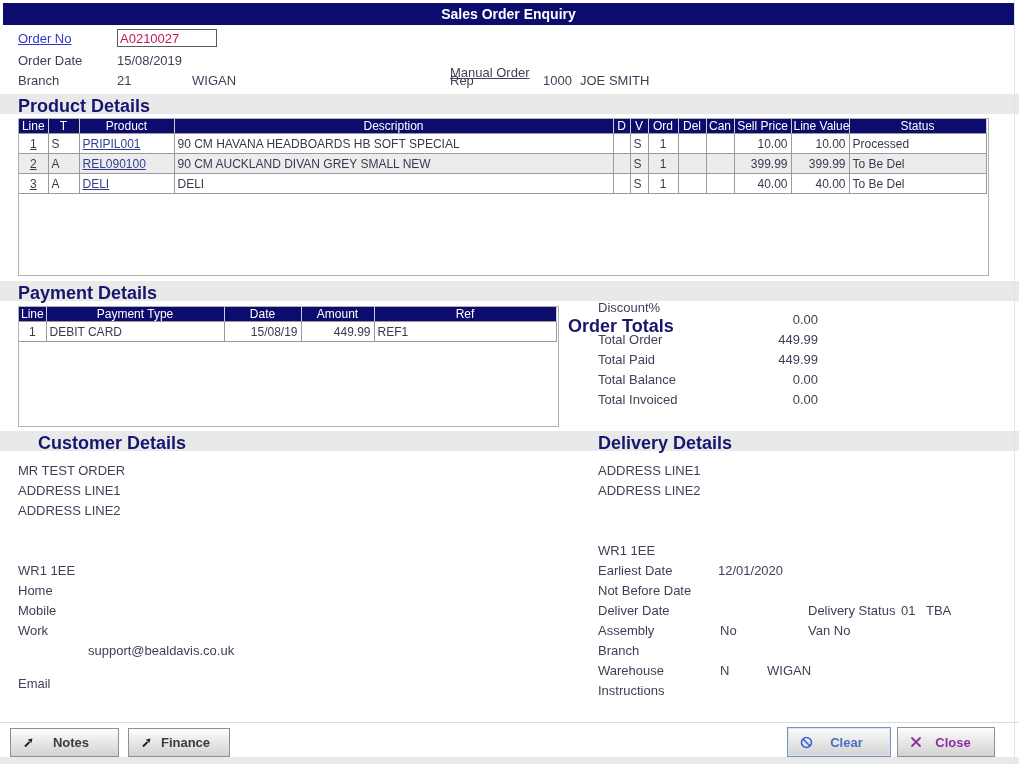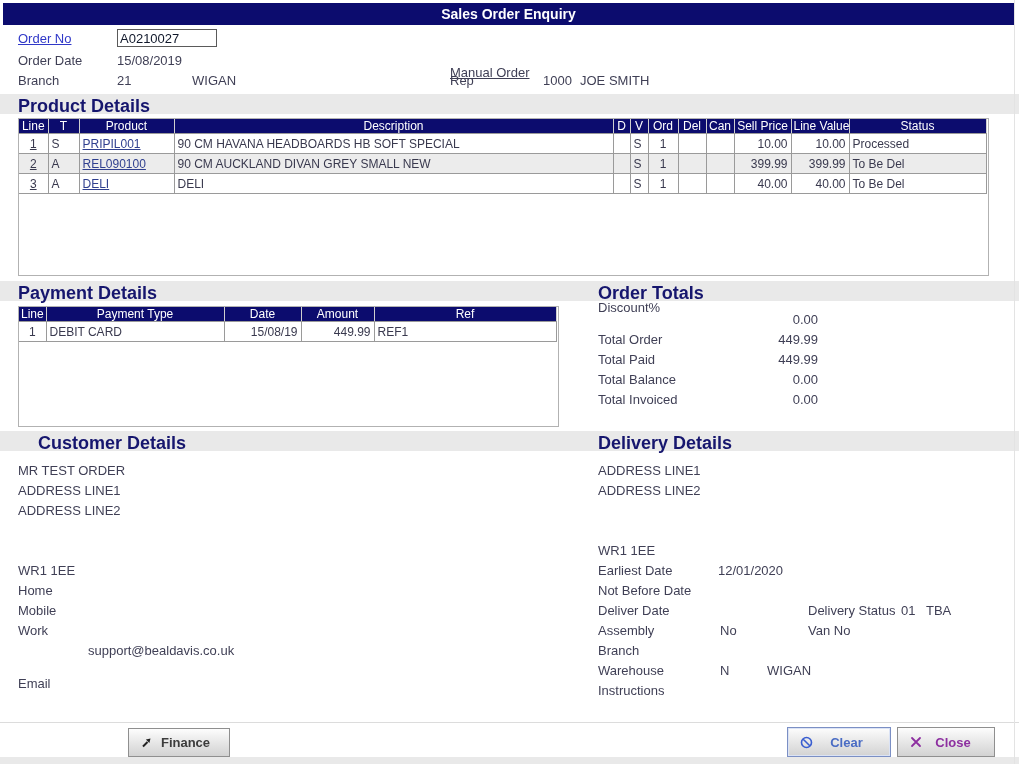--- a/index.html
+++ b/index.html
@@ -4,21 +4,21 @@
 <style>
   html,body{margin:0;padding:0;background:#ffffff;}
   .screen{position:relative;width:1019px;height:764px;background:#ffffff;overflow:hidden;
           font-family:"Liberation Sans",sans-serif;color:#3f3f55;}
   .titlebar{position:absolute;left:3px;top:3px;width:1011px;height:22px;background:#0c0c6e;
             color:#ffffff;font-size:14px;font-weight:bold;display:flex;align-items:center;justify-content:center;}
   .lbl{position:absolute;font-size:13px;color:#3f3f55;white-space:nowrap;line-height:15px;}
   .lnk{text-decoration:underline;cursor:pointer;}
   .order-link{color:#3038c8;}
   .inputbox{position:absolute;left:117px;top:29px;width:94px;height:14px;border:1px solid #5a5a5a;
-            font-family:"Liberation Sans",sans-serif;font-size:13px;color:#0f172a;padding:1px 2px;background:#fff;}
+            font-family:"Liberation Sans",sans-serif;font-size:13px;color:#be185d;padding:1px 2px;background:#fff;}
   .secbar{position:absolute;left:0;width:1019px;height:20px;background:#e9e9e9;}
   .sectitle{position:absolute;top:2px;font-size:18px;font-weight:bold;color:#16166e;white-space:nowrap;}
   .panel{position:absolute;background:#ffffff;border:1px solid #b2b2b2;}
   table.grid{border-collapse:collapse;table-layout:fixed;}
   table.grid th{background:#0c0c6e;color:#ffffff;font-weight:normal;font-size:12px;height:14px;
                 border-right:1px solid #cfcfcf;border-bottom:1px solid #9a9a9a;padding:0 2px;overflow:hidden;white-space:nowrap;}
   table.grid td{font-size:12px;height:19px;border-right:1px solid #9a9a9a;border-bottom:1px solid #9a9a9a;
                 padding:0 3px;color:#39394e;overflow:hidden;white-space:nowrap;background:#fff;}
   table.grid tr.alt td{background:#ececec;}
   .ta-c{text-align:center;} .ta-r{text-align:right;}
@@ -133,21 +133,21 @@
           <td class="ta-r">40.00</td>
           <td class="ta-r">40.00</td>
           <td>To Be Del</td>
         </tr>
       </tbody>
     </table>
   </div>
 
   <div class="secbar" style="top:281px;">
     <span class="sectitle" style="left:18px;">Payment Details</span>
-    <span class="sectitle" style="left:598px;">Order Totals</span>
+    <span class="sectitle" style="left:568px;margin-top:33px;">Order Totals</span>
   </div>
 
   <div class="panel" style="left:18px;top:306px;width:539px;height:119px;">
     <table class="grid" style="width:537px;">
       <colgroup>
         <col style="width:27px">
           <col style="width:178px">
           <col style="width:77px">
           <col style="width:73px">
           <col style="width:182px">
@@ -213,28 +213,37 @@
   <span class="lbl" style="left:720px;top:623px;">No</span>
   <span class="lbl" style="left:808px;top:623px;">Van No</span>
   <span class="lbl" style="left:598px;top:643px;">Branch</span>
   <span class="lbl" style="left:598px;top:663px;">Warehouse</span>
   <span class="lbl" style="left:720px;top:663px;">N</span>
   <span class="lbl" style="left:767px;top:663px;">WIGAN</span>
   <span class="lbl" style="left:598px;top:683px;">Instructions</span>
 
   <div class="divider"></div>
 
-
-  <div class="btn" style="left:128px;top:728px;width:100px;height:27px;">
+  <div class="btn" style="left:10px;top:728px;width:107px;height:27px;">
     <span class="ic">
       <svg width="11" height="11" viewBox="0 0 11 11">
         <path d="M2 9.5 L6.5 5" stroke="#222222" stroke-width="2"></path>
         <polygon points="9.5,1.5 8.4,6.1 4.9,2.6" fill="#222222"></polygon>
       </svg>
     </span>
+    <span class="bl">Notes</span>
+  </div>
+
+  <div class="btn" style="left:128px;top:728px;width:100px;height:27px;">
+    <span class="ic">
+      <svg width="11" height="11" viewBox="0 0 11 11">
+        <path d="M2 9.5 L6.5 5" stroke="#222222" stroke-width="2"></path>
+        <polygon points="9.5,1.5 8.4,6.1 4.9,2.6" fill="#222222"></polygon>
+      </svg>
+    </span>
     <span class="bl">Finance</span>
   </div>
 
   <div class="btn btn-clear" style="left:787px;top:727px;width:102px;height:28px;">
     <span class="ic">
       <svg width="13" height="13" viewBox="0 0 13 13">
         <circle cx="6.5" cy="6.5" r="5" fill="none" stroke="#3a5ed0" stroke-width="1.6"></circle>
         <path d="M3.2 3.2 L9.8 9.8" stroke="#3a5ed0" stroke-width="1.6"></path>
       </svg>
     </span>

